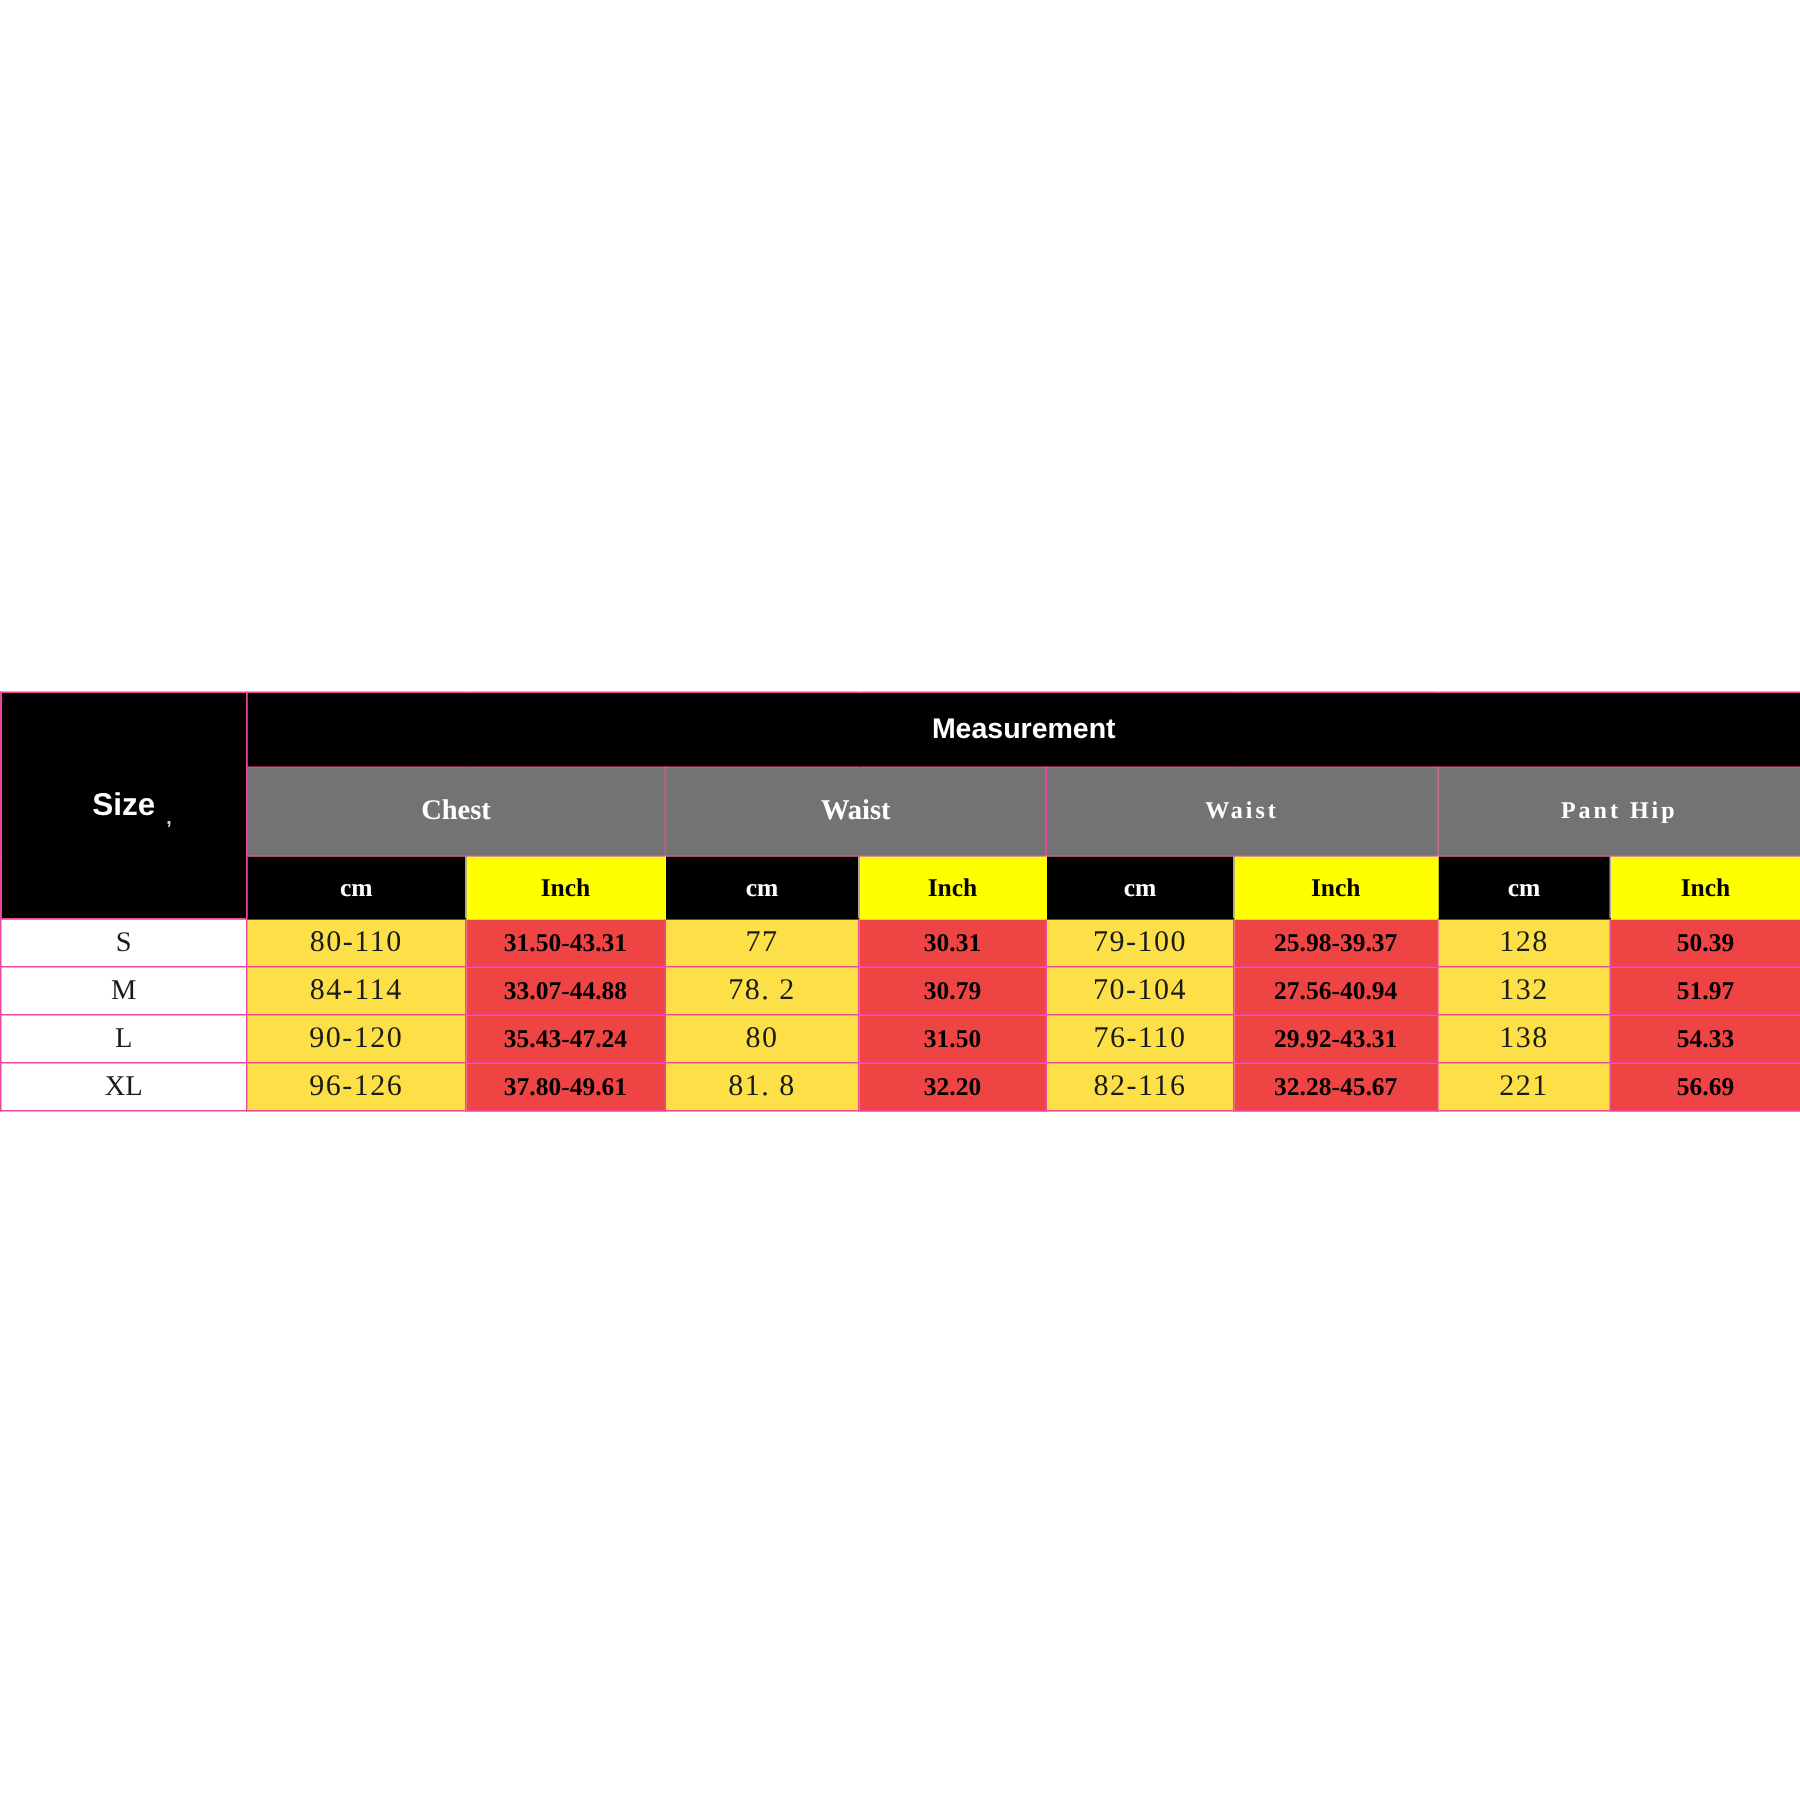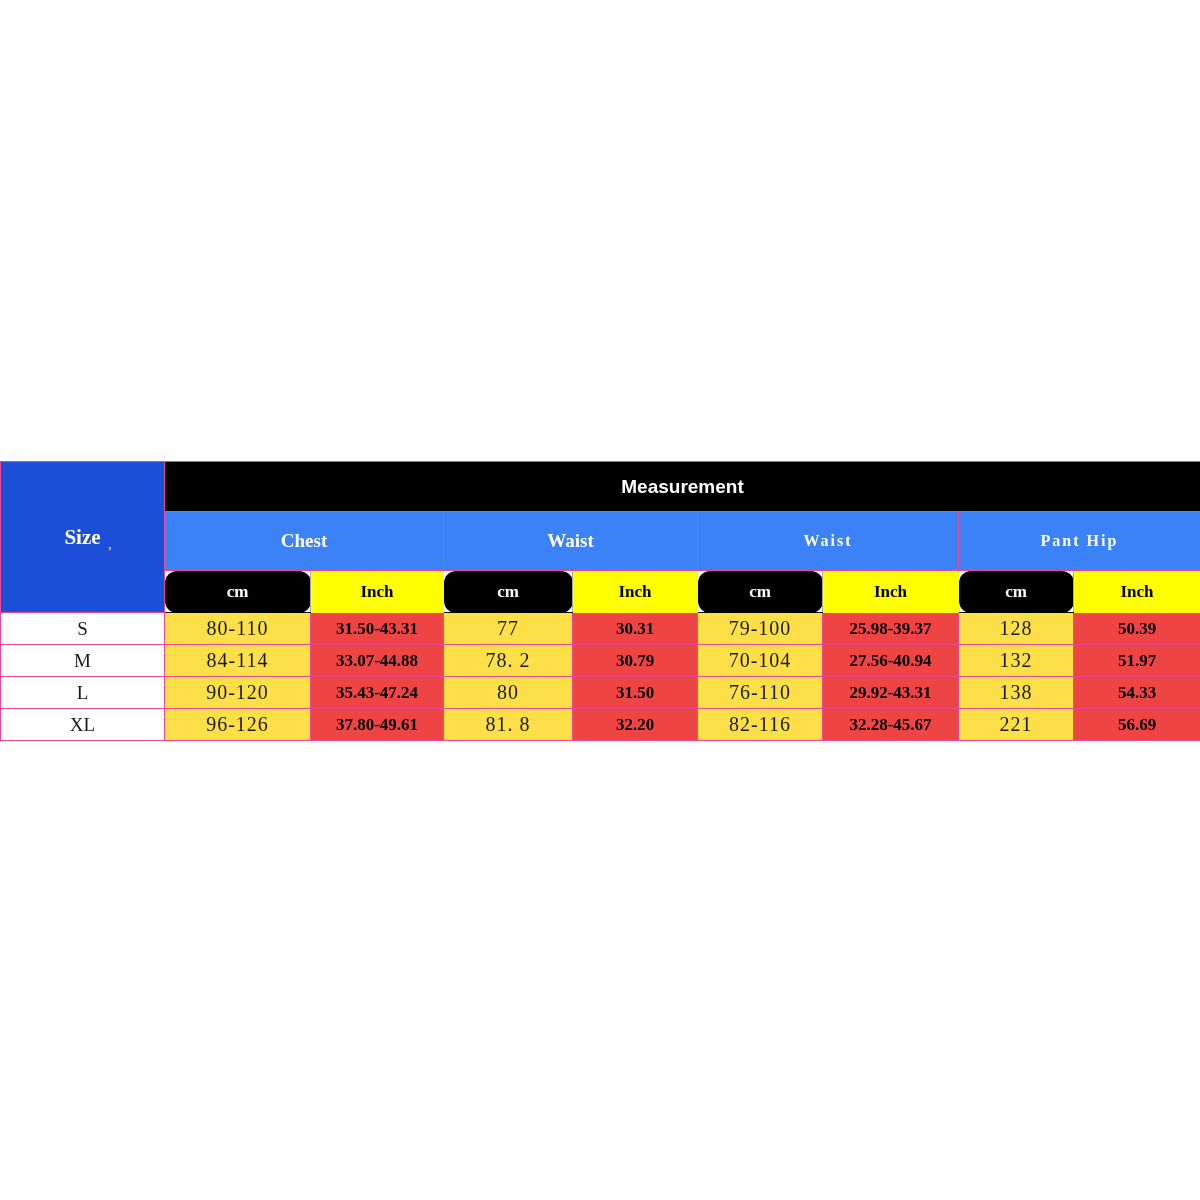--- a/index.html
+++ b/index.html
@@ -36,23 +36,23 @@
   table.size-chart th {
     padding: 0;
     margin: 0;
     text-align: center;
     vertical-align: middle;
     border: 1px solid #ec4899;
   }
 
   
   .cell-size-label {
-    background: #1d4ed8;
-    color: #ffffff;
-    font-family: Liberation Serif, serif;
+    background: #000000;
+    color: #ffffff;
+    font-family: Liberation Sans, sans-serif;
     font-weight: bold;
     font-size: 21px;
     border-color: #9a9a9a;
   }
   .size-label-inner {
     display: inline-block;
     position: relative;
   }
   .size-label-inner .tick {
     position: absolute;
@@ -72,21 +72,21 @@
     font-size: 19px;
     border-color: #000000;
     border-left-color: #8d8d8d;
     border-top-color: #000000;
     border-bottom-color: #b9b9b9;
   }
 
   
   .cell-group {
     height: 59px;
-    background: #3b82f6;
+    background: #737373;
     color: #ffffff;
     font-family: "Liberation Serif", serif;
     font-weight: bold;
     font-size: 19px;
     border-color: #adadad;
     border-bottom-color: #b5b5b5;
   }
   .cell-group.mono {
     font-family: Liberation Serif, serif;
     letter-spacing: 2px;
@@ -99,21 +99,20 @@
     height: 42px;
     font-weight: bold;
     font-size: 17px;
     font-family: "Liberation Serif", serif;
   }
   .cell-unit.cm {
     background: #000000;
     color: #ffffff;
     border-color: #a8a8a8;
     border-bottom-color: #000000;
-    border-radius: 12px;
   }
   .cell-unit.inch {
     background: #FFFF00;
     color: #000000;
     border-color: #FFFF00;
     border-top-color: #d8d800;
   }
 
   
   .row-data td { height: 32px; }

